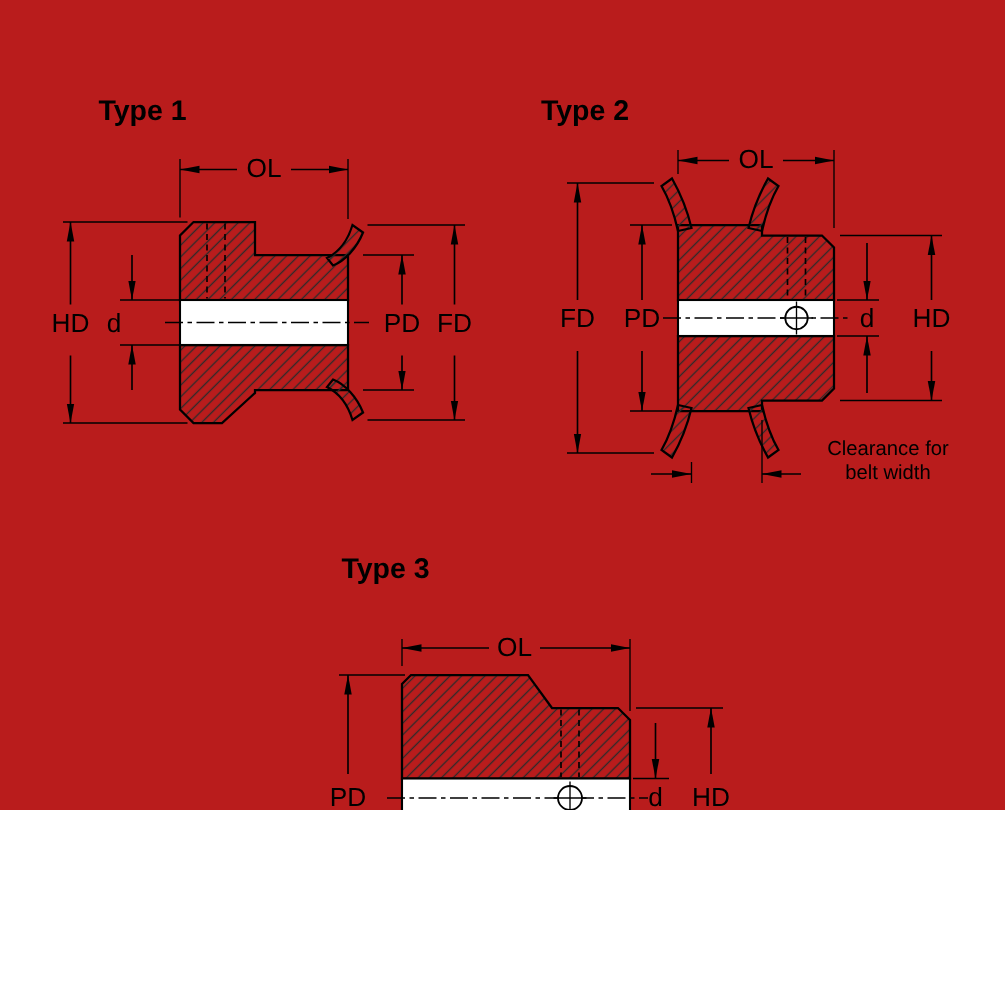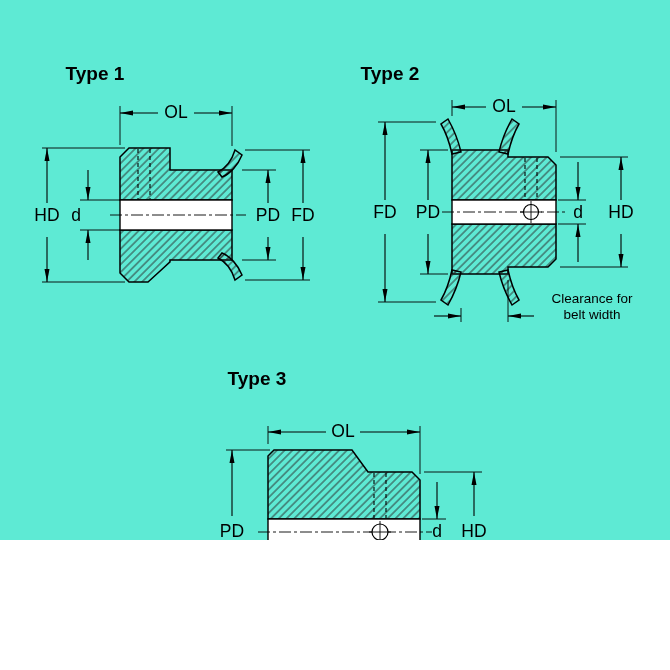--- a/index.html
+++ b/index.html
@@ -1,16 +1,16 @@
 <!DOCTYPE html>
 <html><head>
 <meta charset="utf-8">
 <style>
   html,body{margin:0;padding:0;background:#ffffff;}
-  .canvas{width:670px;height:540px;position:relative;background:#5eead4;overflow:hidden;}
+  .canvas{width:670px;height:540px;position:relative;background:#b91c1c;overflow:hidden;}
   svg{display:block;}
   .outline{fill:url(#hatch);stroke:#000;stroke-width:1.5;stroke-linejoin:miter;}
   .bore{fill:#ffffff;stroke:#000;stroke-width:1.4;}
   .dim{stroke:#000;stroke-width:1.1;fill:none;}
   .ext{stroke:#000;stroke-width:0.9;fill:none;}
   .dash{stroke:#000;stroke-width:1.1;stroke-dasharray:4 3;fill:none;}
   .cline{stroke:#000;stroke-width:0.9;stroke-dasharray:12 3 3 3;fill:none;}
   .thin{stroke:#000;stroke-width:0.9;fill:none;}
   .hole{fill:#ffffff;stroke:#000;stroke-width:1.2;}
   text{font-family:"Liberation Sans","DejaVu Sans",sans-serif;fill:#000;}

